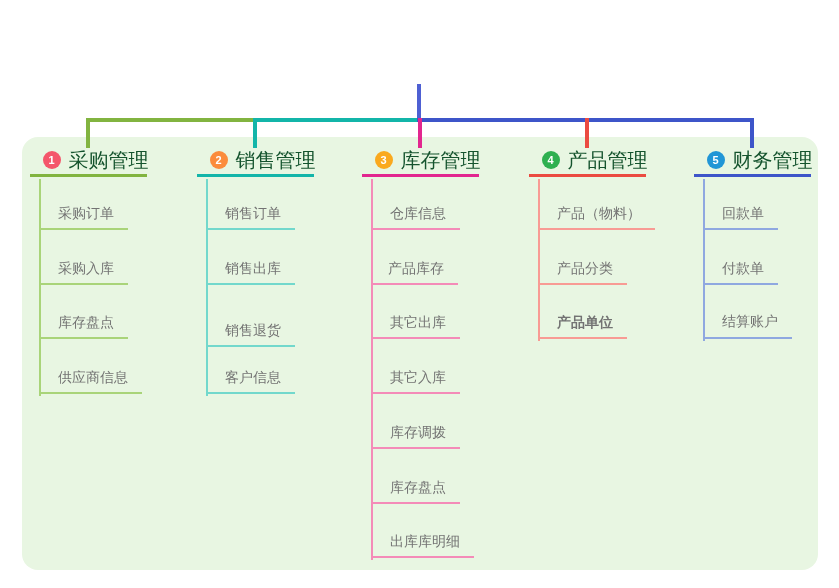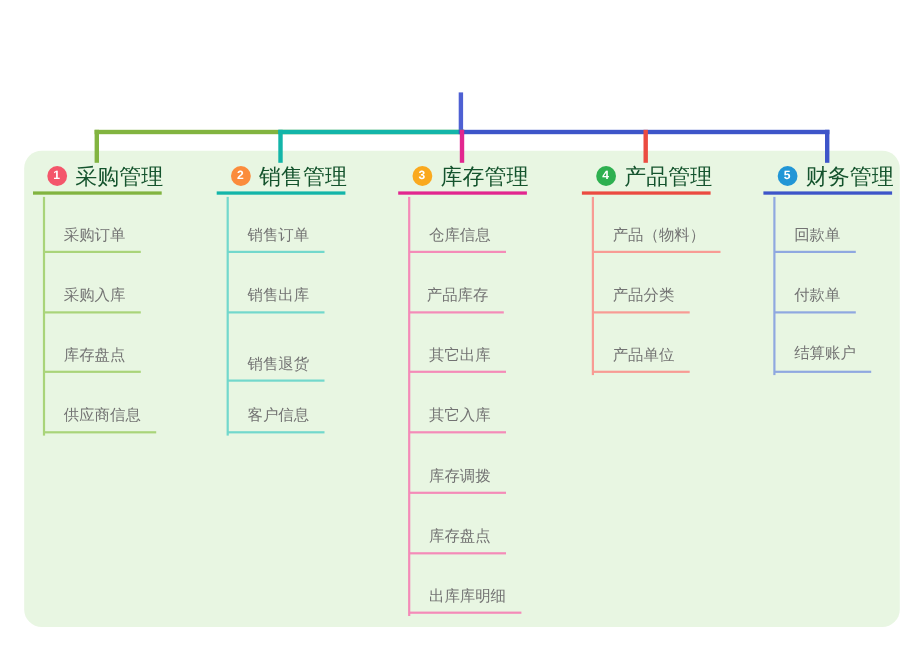--- a/index.html
+++ b/index.html
@@ -86,21 +86,21 @@
       <div class="child-item" style="left: 372px; top: 423px; border-bottom-color: rgb(244, 139, 184);">库存调拨</div>
       <div class="child-item" style="left: 372px; top: 478px; border-bottom-color: rgb(244, 139, 184);">库存盘点</div>
       <div class="child-item" style="left: 372px; top: 532px; border-bottom-color: rgb(244, 139, 184);">出库库明细</div>
       <div class="branch-title" style="left: 528.5px; top: 146px; border-bottom-color: rgb(235, 75, 65);">
         <span class="badge" style="background: rgb(46, 176, 80);">4</span>
         <span class="t-label">产品管理</span>
       </div>
       <div class="line" style="left: 538px; top: 179px; width: 2px; height: 162px; background: rgb(248, 155, 148);"></div>
       <div class="child-item" style="left: 539px; top: 204px; border-bottom-color: rgb(248, 155, 148);">产品（物料）</div>
       <div class="child-item" style="left: 539px; top: 259px; border-bottom-color: rgb(248, 155, 148);">产品分类</div>
-      <div class="child-item" style="left: 539px; top: 313px; border-bottom-color: rgb(248, 155, 148);">产品单位</div>
+      <div class="child-item" style="left: 539px; top: 313px; border-bottom-color: rgb(248, 155, 148); font-weight: bold;">产品单位</div>
       <div class="branch-title" style="left: 693.5px; top: 146px; border-bottom-color: rgb(61, 85, 201);">
         <span class="badge" style="background: rgb(33, 150, 214);">5</span>
         <span class="t-label">财务管理</span>
       </div>
       <div class="line" style="left: 703px; top: 179px; width: 2px; height: 162px; background: rgb(143, 168, 224);"></div>
       <div class="child-item" style="left: 704px; top: 204px; border-bottom-color: rgb(143, 168, 224);">回款单</div>
       <div class="child-item" style="left: 704px; top: 259px; border-bottom-color: rgb(143, 168, 224);">付款单</div>
       <div class="child-item" style="left: 704px; top: 313px; border-bottom-color: rgb(143, 168, 224); font-family: Liberation Mono, monospace;">结算账户</div>
     </div>
 </div>

